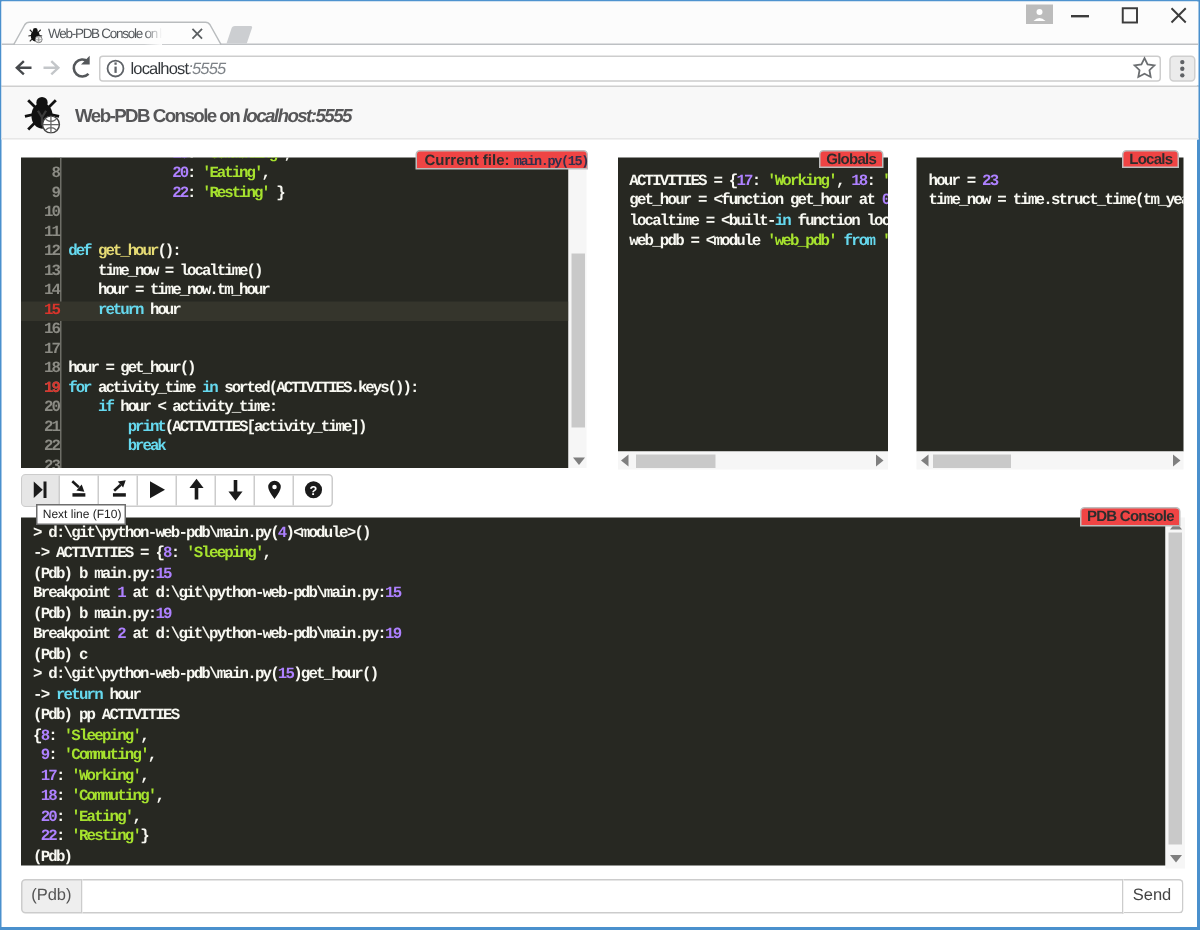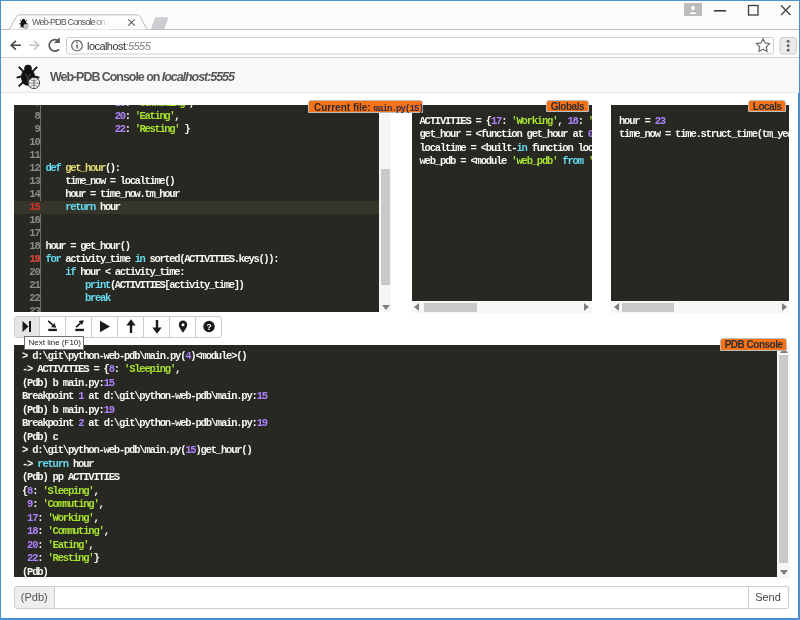--- a/index.html
+++ b/index.html
@@ -3,22 +3,22 @@
 <meta charset="utf-8">
 <style>
 html,body{margin:0;padding:0;width:800px;height:620px;overflow:hidden;background:#fff;
 font-family:"Liberation Sans",sans-serif;}
 #win{position:absolute;left:0;top:0;width:800px;height:620px;background:#fff;
 border-left:1px solid #4a90cd;border-right:2px solid #4a90cd;border-top:1.5px solid #4e93cf;border-bottom:2px solid #4a90cd;box-sizing:border-box;}
 .abs{position:absolute;}
 .mono{font-family:"Liberation Mono",monospace;font-weight:bold;font-size:10.5px;letter-spacing:-1.2px;white-space:pre;}
 .k{color:#66d9ef;} .s{color:#a6e22e;} .n{color:#ae81ff;} .f{color:#e6db74;}
 .panel{position:absolute;background:#272822;overflow:hidden;}
-.plabel{position:absolute;background:#f97316;border:1px solid #bdbdbd;border-radius:3px 3px 0 0;
-font-size:11px;font-weight:bold;color:#2d2d2d;line-height:11px;padding:0 5px;z-index:5;white-space:nowrap;margin-left:31px;}
+.plabel{position:absolute;background:#ef4444;border:1px solid #bdbdbd;border-radius:3px 3px 0 0;
+font-size:11px;font-weight:bold;color:#2d2d2d;line-height:11px;padding:0 5px;z-index:5;white-space:nowrap;}
 pre{margin:0;}
 .sb{position:absolute;background:#f6f6f6;}
 .thumb{position:absolute;background:#c9c9c9;}
 .arr{position:absolute;width:0;height:0;}
 </style>
 </head>
 <body>
 <div id="win">
 
 <div class="abs" style="left:0;top:0;width:798px;height:29px;background:#fcfcfc;"></div>

